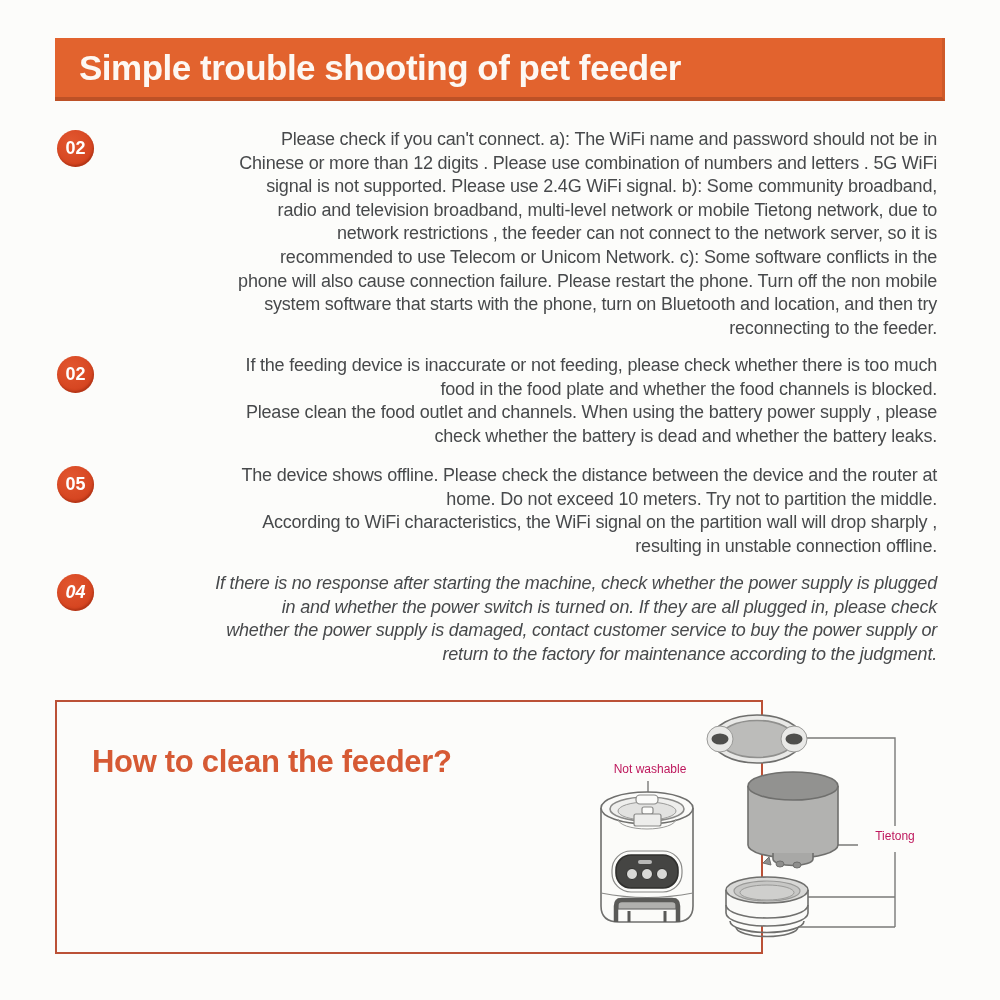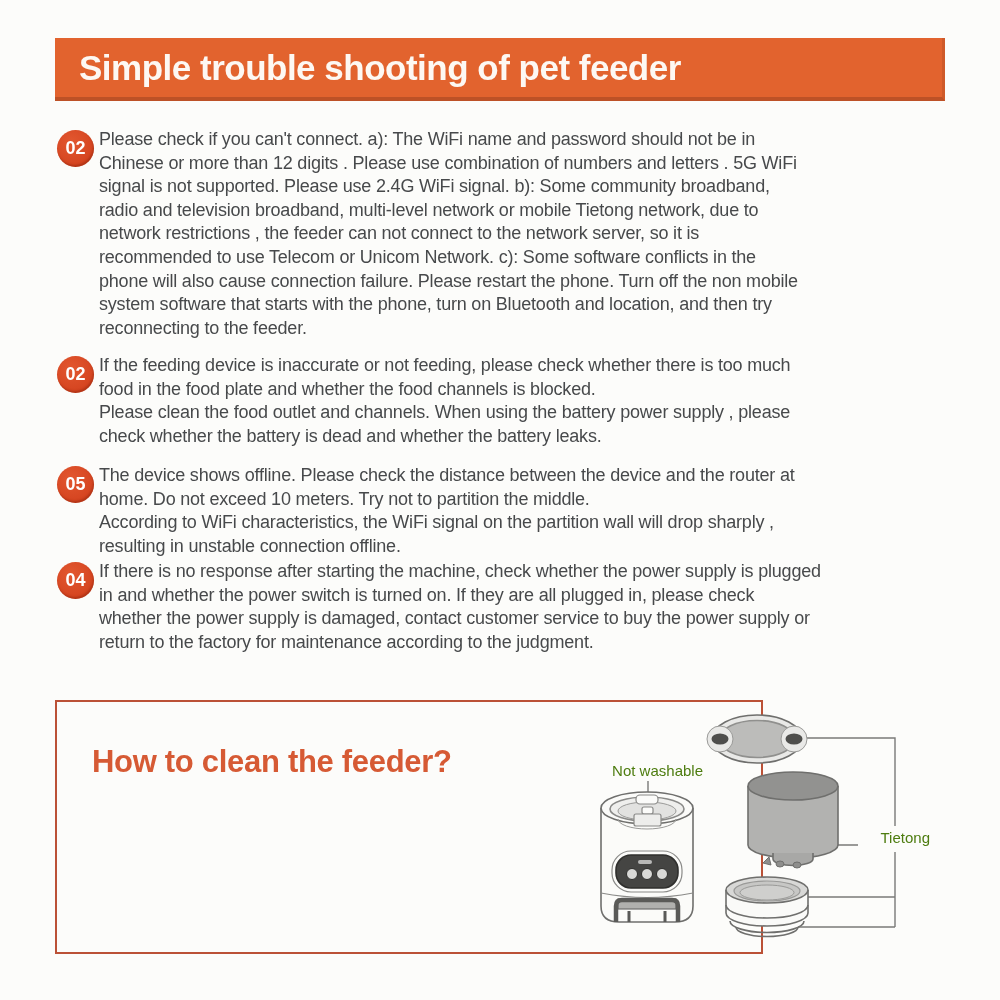--- a/index.html
+++ b/index.html
@@ -33,32 +33,32 @@
   .banner h1{
     color:#fdf8f3;font-size:35px;font-weight:bold;
     padding-left:24px;letter-spacing:-0.5px;
   }
 
   
   .item{position:absolute;left:57px;width:880px;display:flex;align-items:flex-start;}
   .item:nth-of-type(1){top:128px;}
   .item:nth-of-type(2){top:354px;}
   .item:nth-of-type(3){top:464px;}
-  .item:nth-of-type(4){top:560px;}
+  .item:nth-of-type(4){top:572px;font-style:italic;}
   .badge{
     flex:0 0 37px;width:37px;height:37px;border-radius:50%;
     background:radial-gradient(circle at 38% 32%, #e2572f 0%, #d4431f 75%);
     color:#fff;font-size:18px;font-weight:bold;
     display:flex;align-items:center;justify-content:center;
     margin-right:5px;margin-top:2px;
     box-shadow:inset -1px -2px 2px rgba(140,35,10,.45);
   }
   .item-text{
     flex:1;color:var(--ink);font-size:18px;line-height:23.6px;
-    white-space:pre-line;letter-spacing:-0.2px;
+    white-space:pre-line;letter-spacing:-0.2px;text-align:right;
   }
 
   
   .clean-box{
     position:absolute;left:55px;top:700px;width:708px;height:254px;
     border:2px solid var(--box-border);background:var(--page-bg);
   }
   .clean-heading{
     position:absolute;left:35px;top:42px;
     color:var(--heading-orange);font-size:31px;font-weight:bold;letter-spacing:-0.3px;
@@ -66,21 +66,21 @@
   .clean-body{
     position:absolute;left:36px;top:90px;width:470px;
     color:#4e4e4e;font-size:19px;line-height:23.5px;font-weight:bold;
     white-space:pre-line;letter-spacing:-0.2px;
   }
 
   
   .diagram{position:absolute;left:552px;top:695px;width:400px;height:265px;}
   .diagram svg{position:absolute;left:0;top:0;}
   .diagram .lbl{
-    position:absolute;font-size:15px;color:#4d7c0f;text-align:right;white-space:nowrap;
+    position:absolute;font-size:12px;color:#be185d;text-align:center;white-space:nowrap;
   }
   .lbl-notwash{left:45px;top:67px;width:106px;}
   .lbl-wash{left:308px;top:134px;width:70px;}
 </style>
 </head>
 <body>
 
 <div class="page">
 
   <header class="banner">

